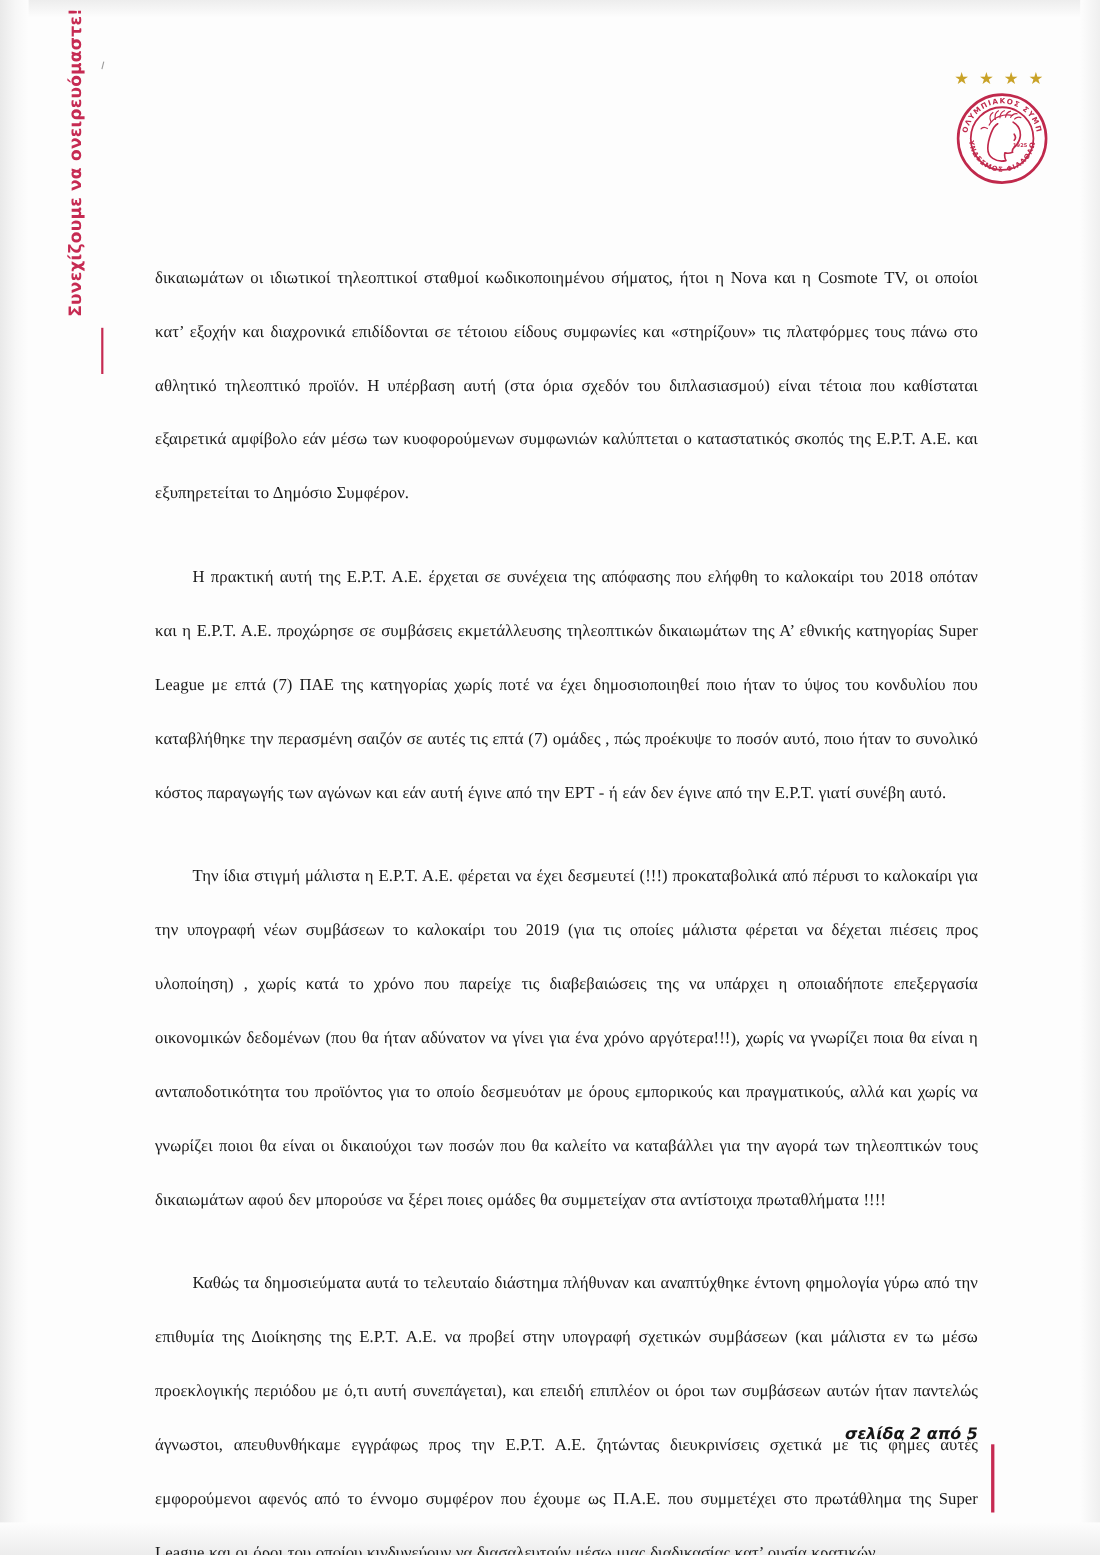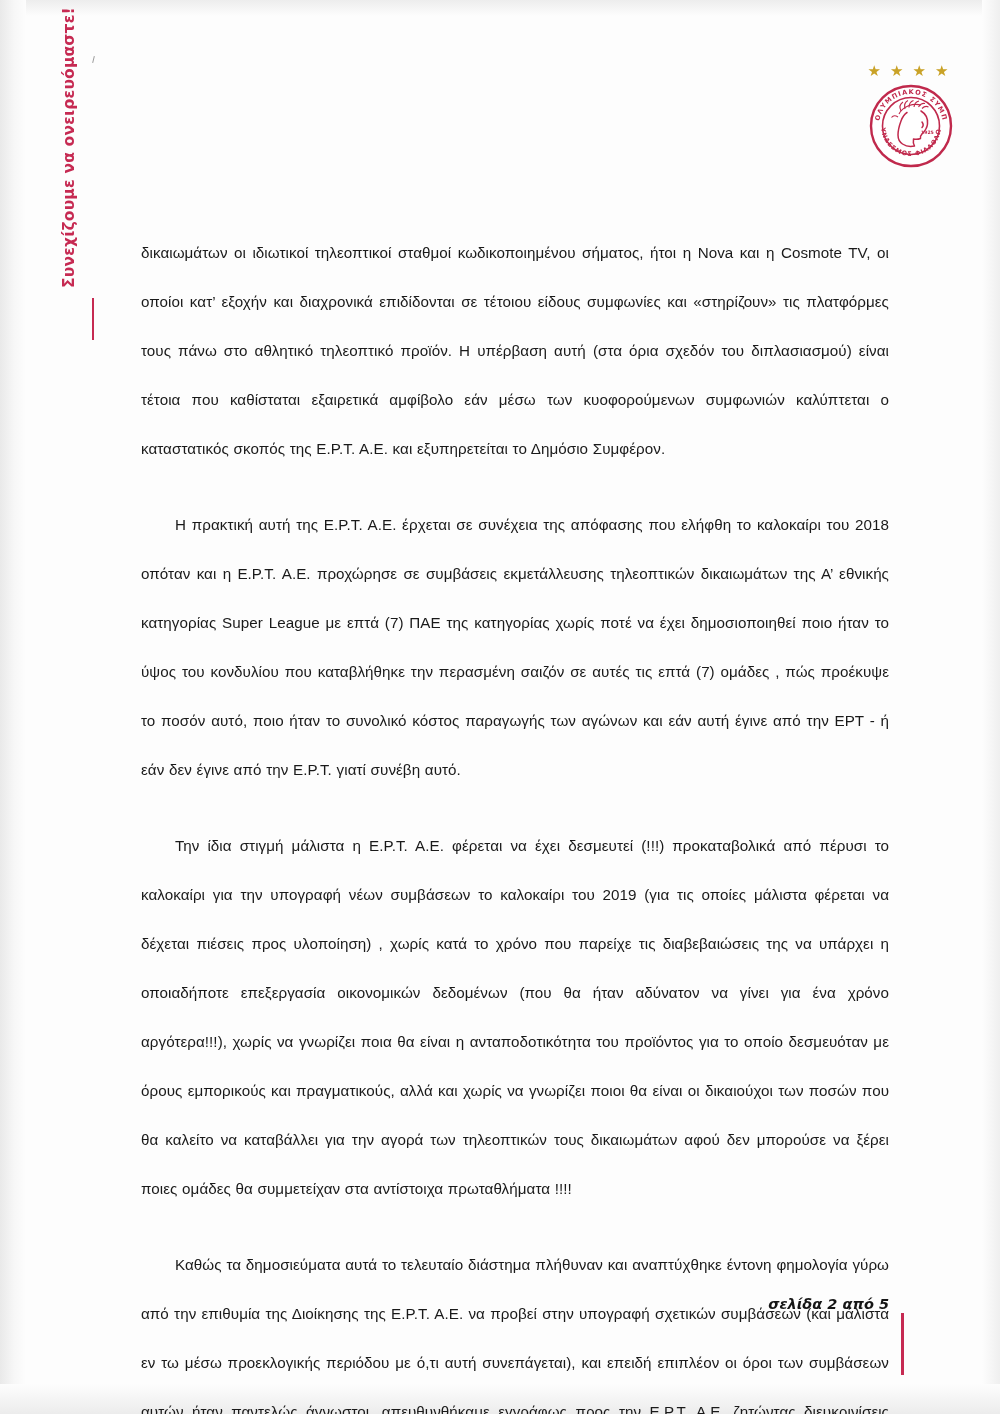--- a/index.html
+++ b/index.html
@@ -133,21 +133,21 @@
   #doc-body {
     position: absolute;
     left: 141px;
     top: 228px;
     width: 748px;
   }
   .doc-paragraph {
     margin: 0 0 27px 0;
     text-align: justify;
     text-indent: 34px;
-    font-family: Liberation Sans, sans-serif;
+    font-family: Liberation Serif, serif;
     font-size: 15.2px;
     line-height: 49px;
     color: #1a1a1a;
     letter-spacing: 0.05px;
     word-spacing: 0.4px;
   }
   .doc-paragraph.no-indent {
     text-indent: 0;
   }
   .doc-paragraph:last-of-type {

